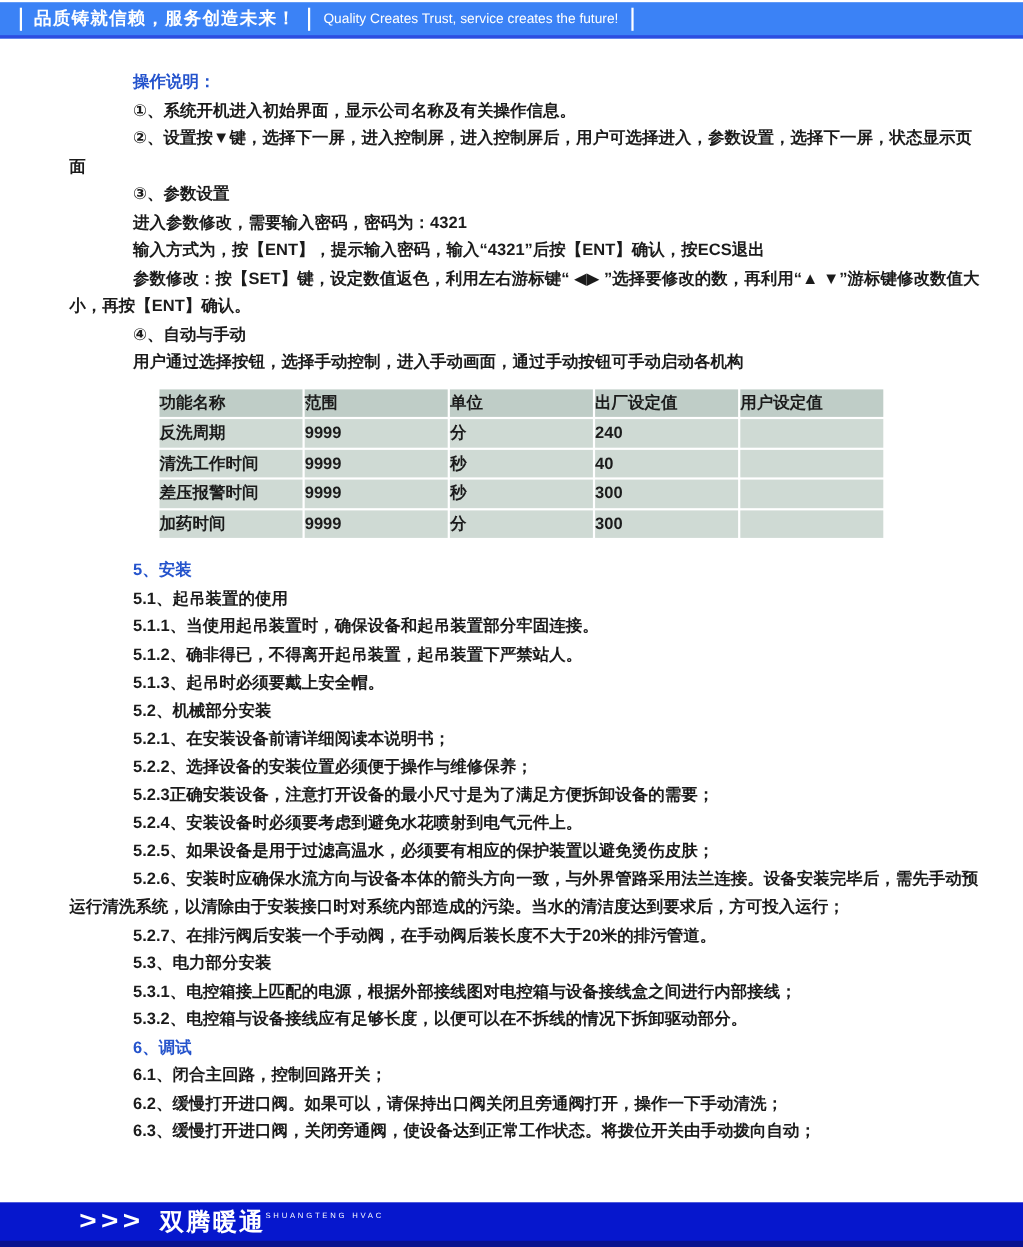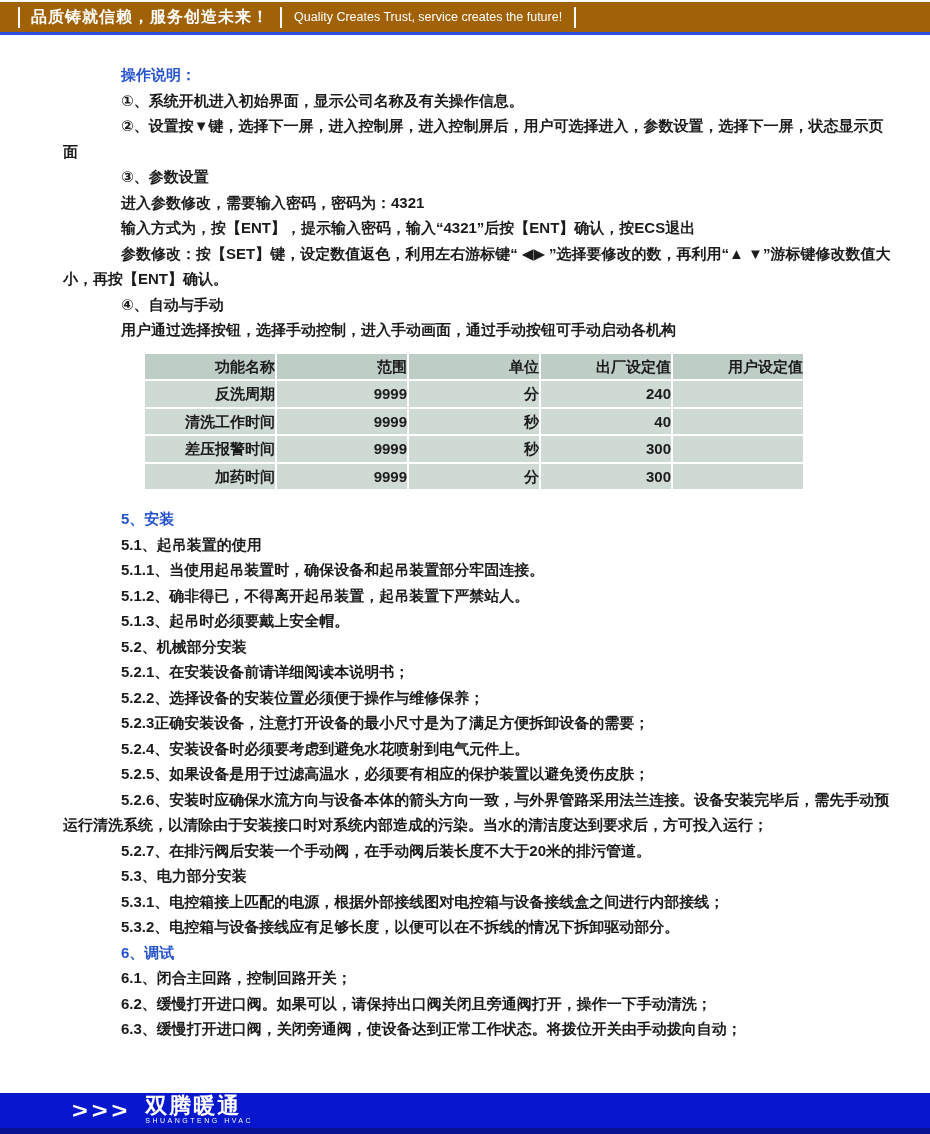--- a/index.html
+++ b/index.html
@@ -5,21 +5,21 @@
   * { margin:0; padding:0; box-sizing:border-box; }
   html,body { background:#ffffff; }
   body {
     width:930px; height:1134px; position:relative; overflow:hidden;
     font-family:"Liberation Sans","DejaVu Sans",sans-serif;
   }
 
   
   .topbar {
     margin-top:2px; height:33px; width:100%;
-    background:#a16207; border-bottom:3px solid #2c4de0;
+    background:#3b82f6; border-bottom:3px solid #2c4de0;
     display:flex; align-items:center;
   }
   .vdiv { width:2px; height:21px; background:#ffffff; flex:0 0 auto; }
   .vdiv.first { margin-left:18px; }
   .slogan-cn {
     color:#ffffff; font-family:"Liberation Serif","DejaVu Serif",serif;
     font-weight:bold; font-size:16px; letter-spacing:1px; margin:0 11px; white-space:nowrap;
   }
   .slogan-en {
     color:#ffffff; font-size:12.5px; margin:0 12px; white-space:nowrap; font-weight:normal;
@@ -33,37 +33,37 @@
   .para { text-indent:58px;margin-left:26px; }
   .para.blue { color:#2453cc; }
 
   
   .tbl-wrap { margin:9px 0 15px 106px; }
   table.params {
     border-collapse:separate; border-spacing:2px; width:662px; table-layout:fixed;
     background:#ffffff;
   }
   table.params th, table.params td {
-    height:22px; text-align:right; vertical-align:middle;
+    height:22px; text-align:left; vertical-align:middle;
     font-size:15px; font-weight:bold; color:#1b1b1b; padding:0;
   }
   table.params th { background:#bfcdc7; }
   table.params td { background:#cfdad4; }
 
   
   .footer {
     position:absolute; left:0; bottom:0; width:100%; height:41px;
     background:#0617cd; border-bottom:6px solid #09128f;
     display:flex; align-items:center;
   }
   .arrows {
     color:#ffffff; font-weight:bold; font-size:27px; letter-spacing:4px;
     margin-left:72px; line-height:1; transform:scaleY(0.85);
   }
-  .brand { margin-left:14px; display:flex; flex-direction:column; }
+  .brand { margin-left:14px; display:flex; flex-direction:row; }
   .brand-cn {
     color:#ffffff; font-weight:bold; font-size:22px; letter-spacing:2px; line-height:20px;
   }
   .brand-en {
     color:#ffffff; font-size:7px; letter-spacing:2.5px; line-height:8px; margin-top:1px;
   }
 </style>
 </head>
 <body>
 

